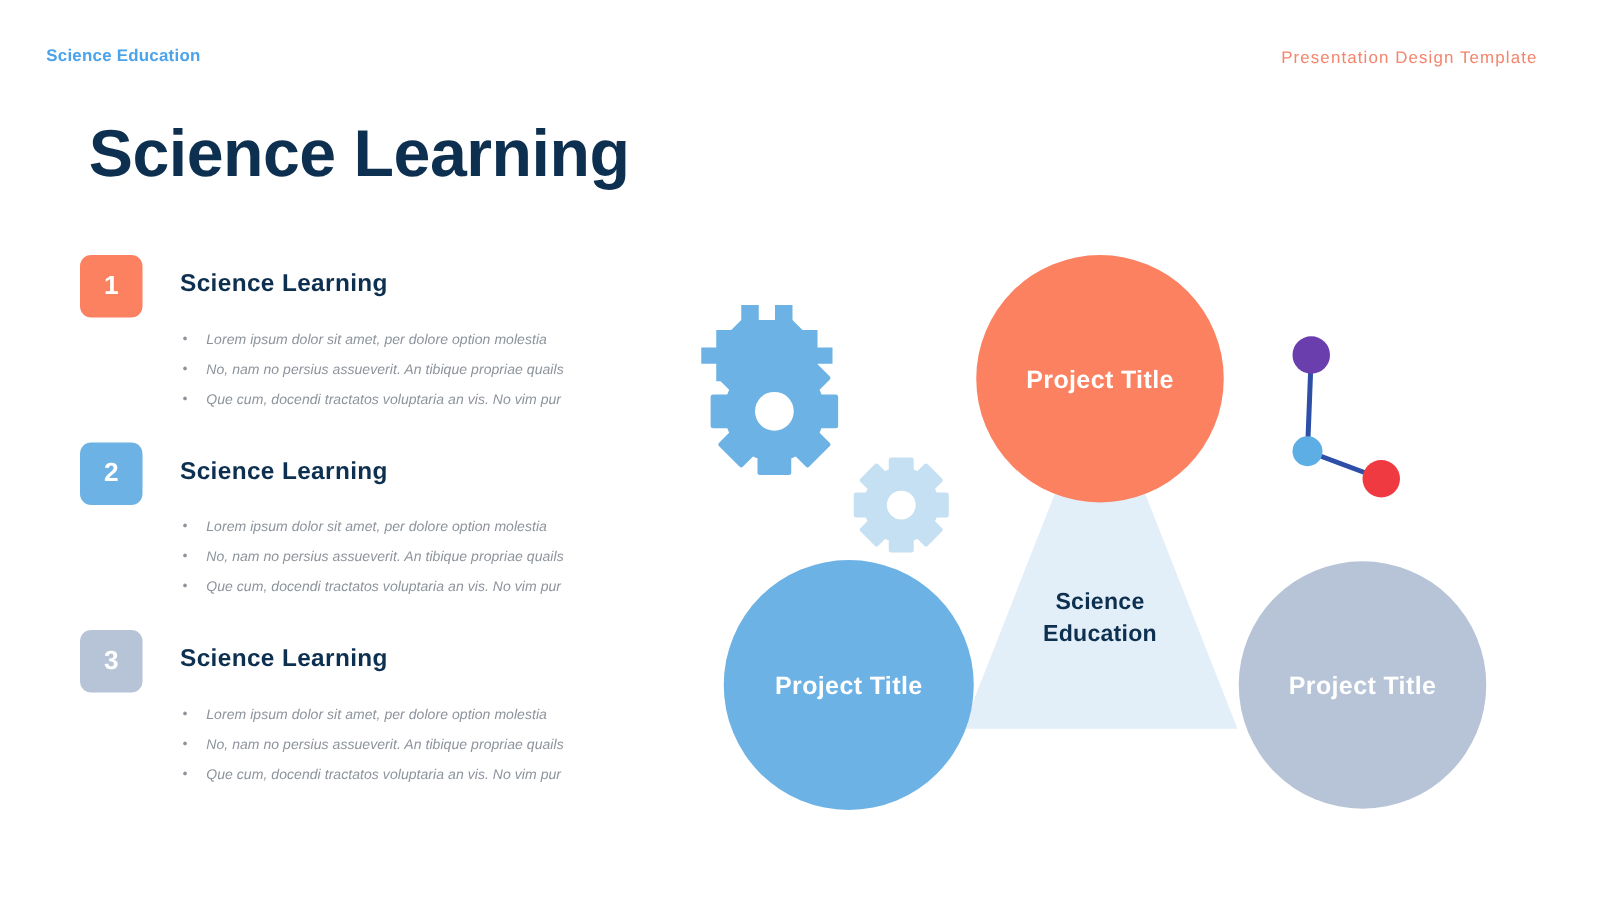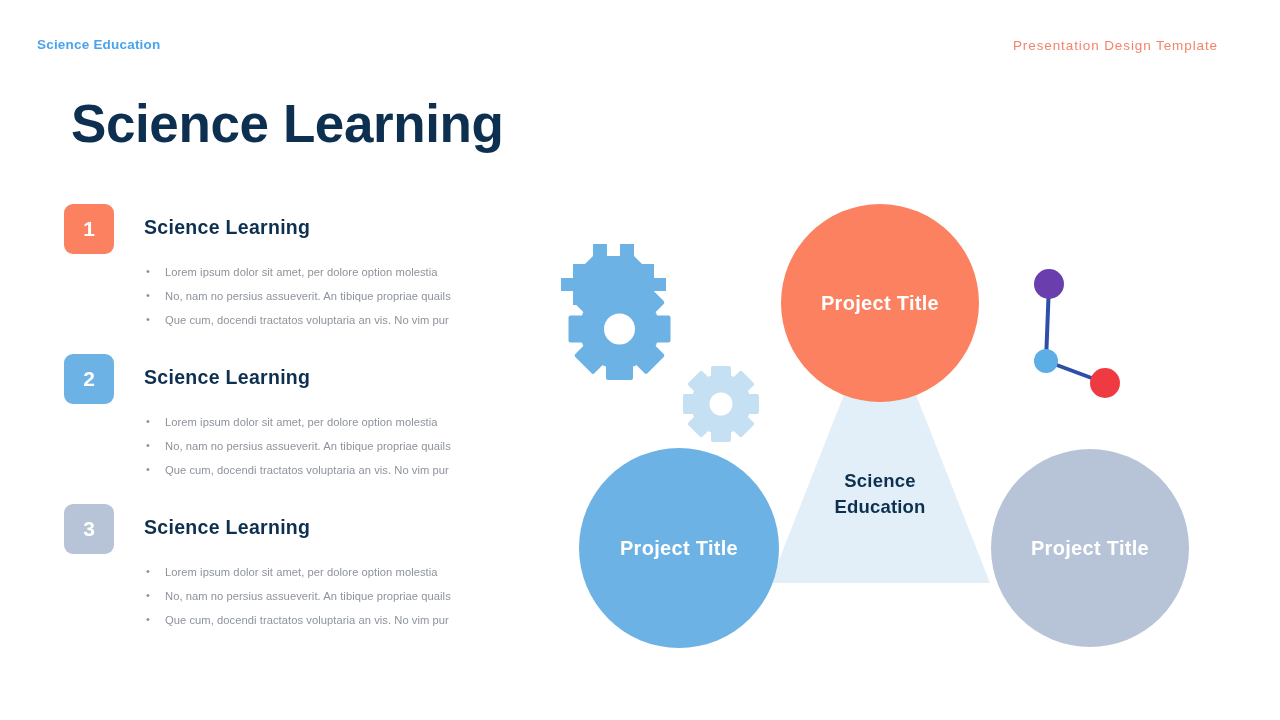--- a/index.html
+++ b/index.html
@@ -13,20 +13,21 @@
     background: #ffffff;
     font-family: "Liberation Sans", sans-serif;
     overflow: hidden;
     position: relative;
   }
   .slide {
     position: absolute;
     inset: 0;
     width: 1256px;
     height: 720px;
+    padding-left: 12px;
   }
 
   
   .hdr-left {
     position: absolute;
     left: 37px;
     top: 37px;
     font-size: 13.5px;
     font-weight: bold;
     letter-spacing: 0.2px;
@@ -99,20 +100,21 @@
     list-style: none;
   }
   .bullets li {
     position: relative;
     padding-left: 19px;
     font-size: 11.2px;
     color: #8D939B;
     line-height: 24.2px;
     letter-spacing: 0.05px;
     white-space: nowrap;
+    font-style: italic;
   }
   .bullets li::before {
     content: "•";
     position: absolute;
     left: 0;
     top: -1px;
     color: #8D939B;
     font-size: 11px;
   }
 

